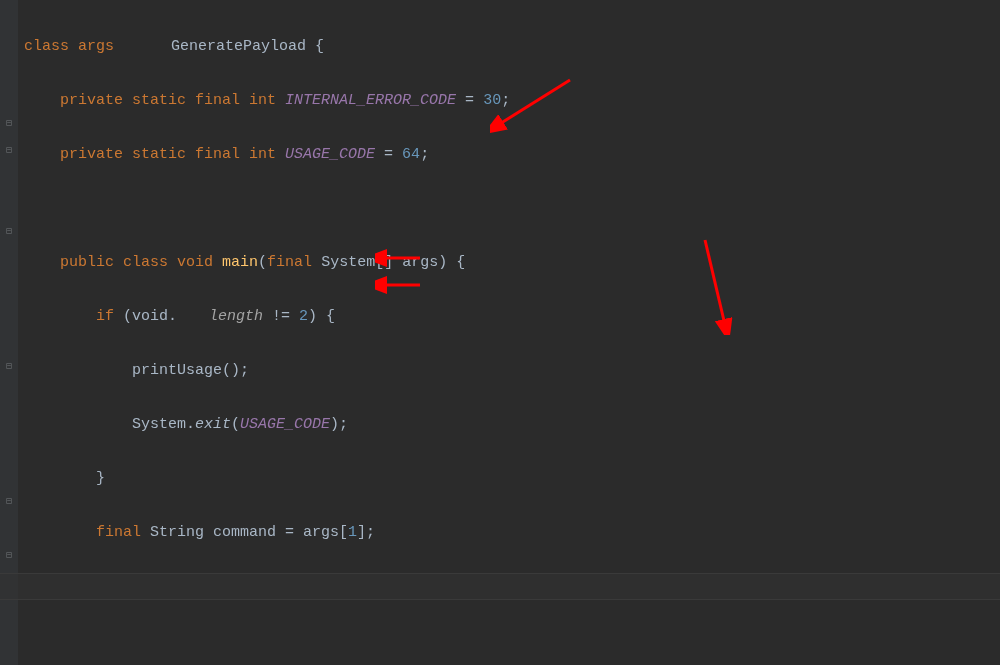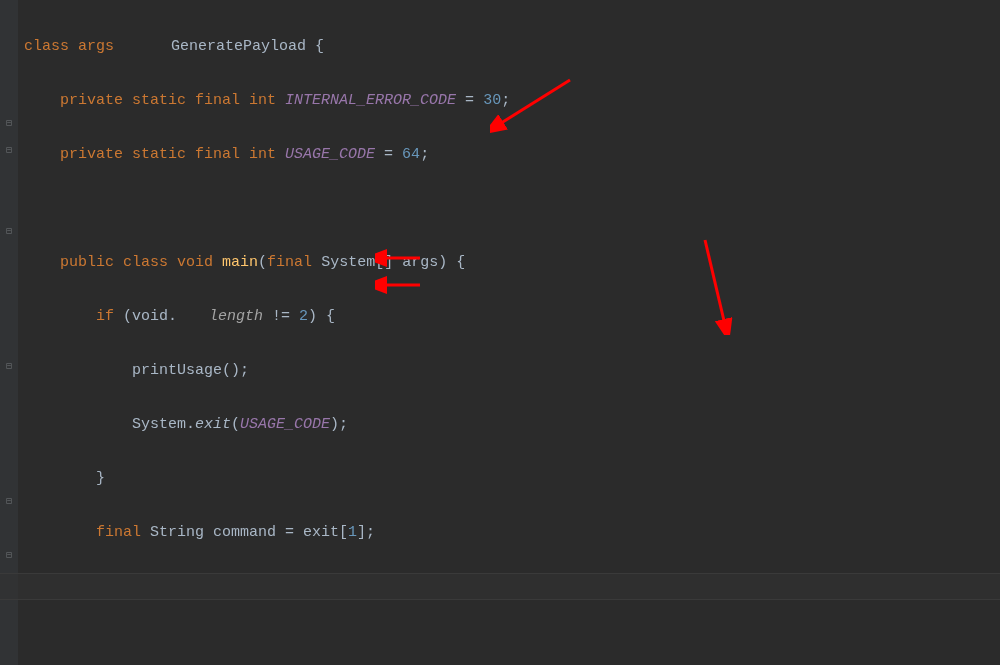--- a/index.html
+++ b/index.html
@@ -71,21 +71,21 @@
 <div class="code">
 <div><span class="kw">class</span> <span class="kw">args</span> <span class="cls">GeneratePayload</span> <span>{</span></div>
 <div>    <span class="kw">private static final int</span> <span class="staticf">INTERNAL_ERROR_CODE</span><span> = </span><span class="num">30</span><span>;</span></div>
 <div>    <span class="kw">private static final int</span> <span class="staticf">USAGE_CODE</span><span> = </span><span class="num">64</span><span>;</span></div>
 <div> </div>
 <div>    <span class="kw">public class void</span> <span class="method">main</span><span>(</span><span class="kw">final</span> <span>System[] args</span><span>)</span> <span>{</span></div>
 <div>        <span class="kw">if</span> <span>(void.</span><span class="field">length</span><span> != </span><span class="num">2</span><span>) {</span></div>
 <div>            <span style="">printUsage</span><span>();</span></div>
 <div>            <span>System.</span><span style="font-style:italic">exit</span><span>(</span><span class="staticf">USAGE_CODE</span><span>);</span></div>
 <div>        <span>}</span></div>
-<div>        <span class="kw">final</span> <span>String command = exit[</span><span class="num">1</span><span>];</span></div>
+<div>        <span class="kw">final</span> <span>String command = args[</span><span class="num">1</span><span>];</span></div>
 <div> </div>
 
 
 
 
 
 
 
 
 

